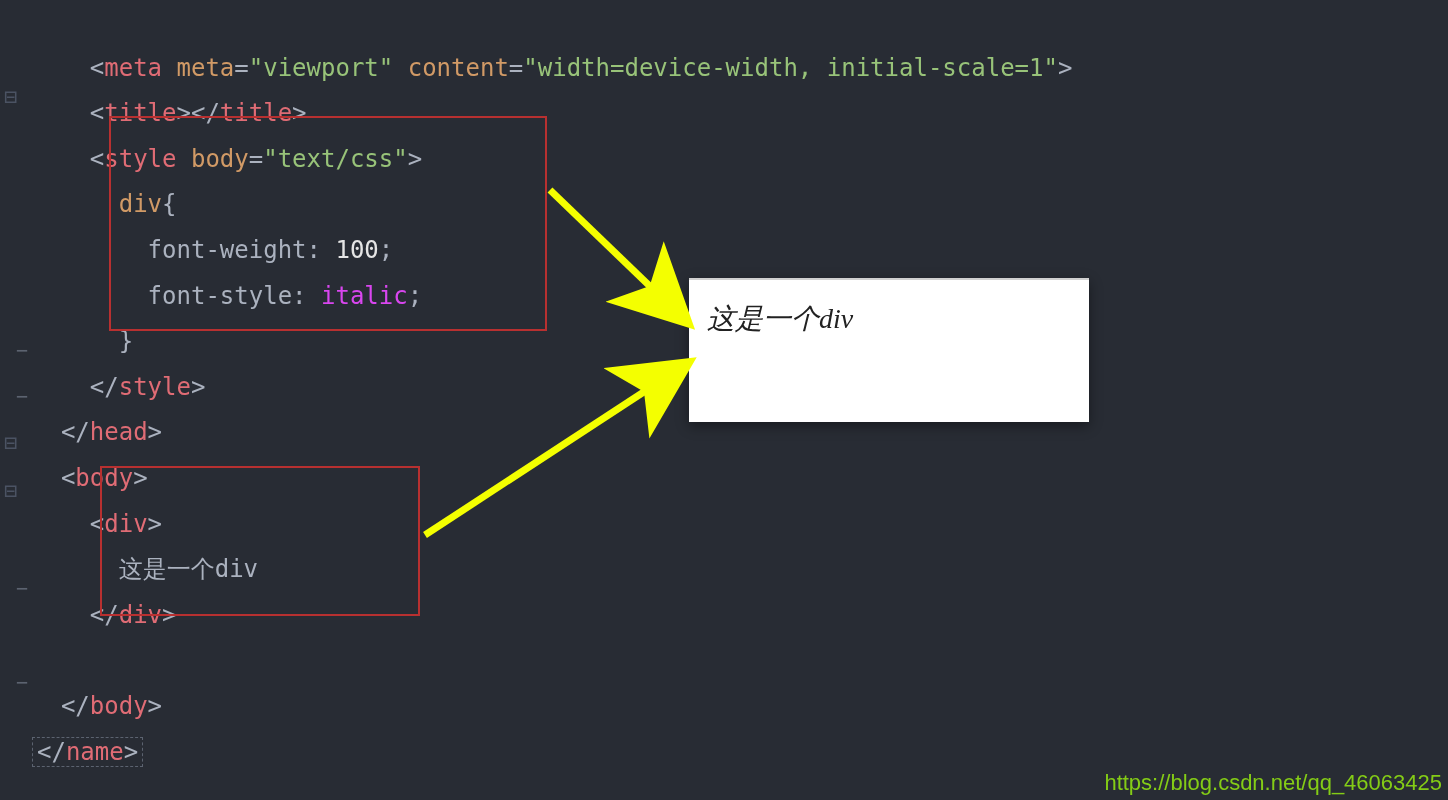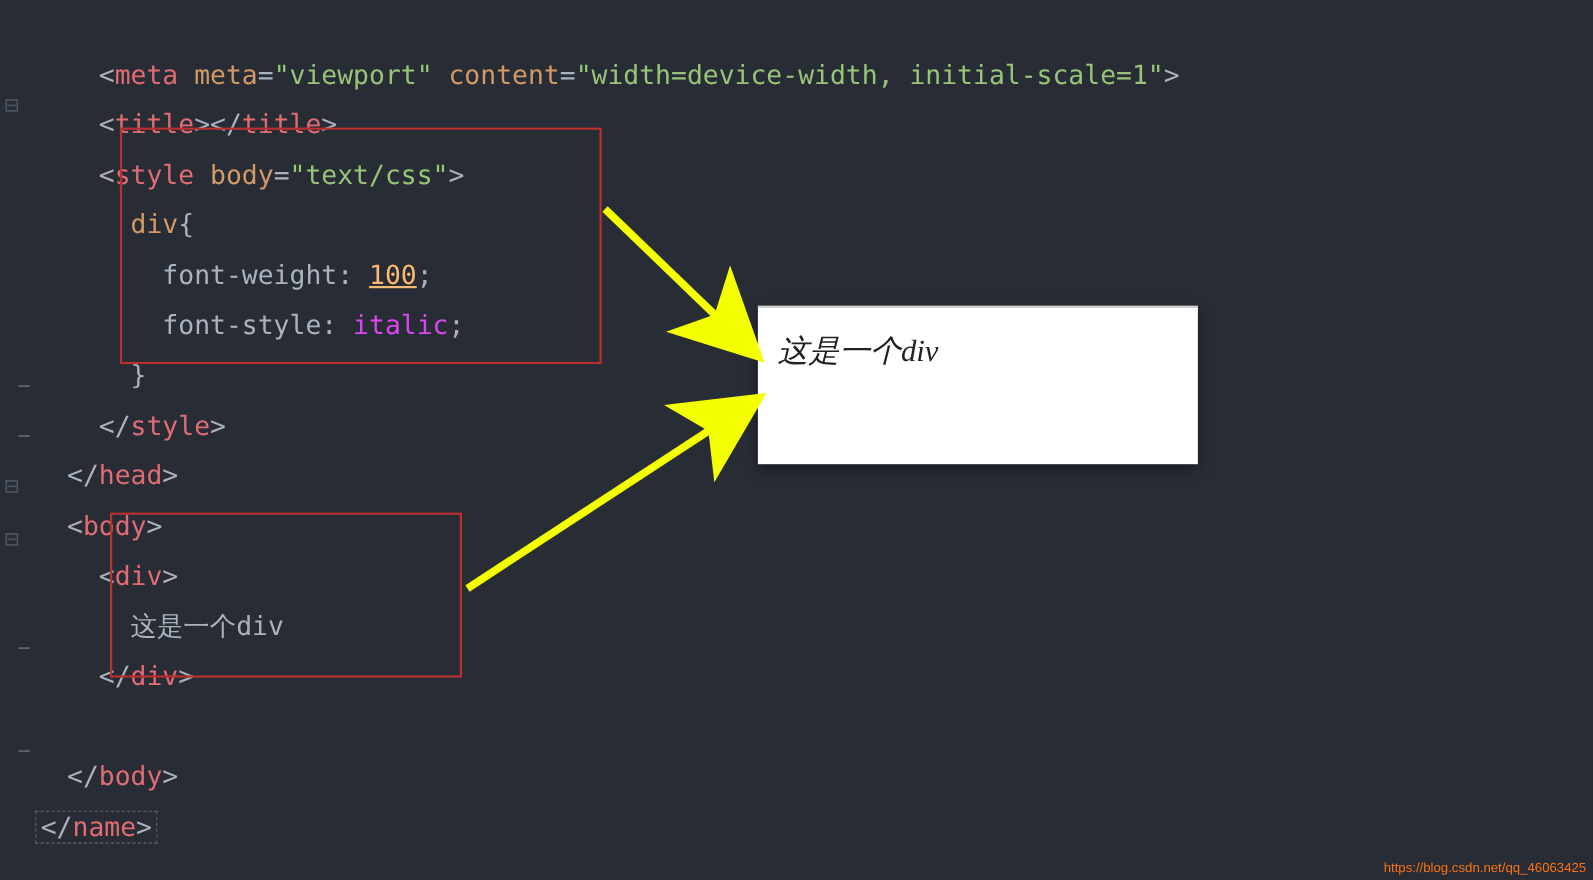--- a/index.html
+++ b/index.html
@@ -34,21 +34,21 @@
     left: 0;
     font-size: 22px;
     color: #4b5363;
   }
   .tag-bracket { color: #abb2bf; }
   .tag-name { color: #e06c75; text-align: right; }
   .attr-name { color: #d19a66; }
   .attr-value { color: #98c379; }
   .css-selector { color: #d19a66; }
   .css-prop { color: #abb2bf; margin-top: 44px; }
-  .css-num { color: #fdba74; text-decoration: underline; }
+  .css-num { color: #e5e5e5; }
   .css-val { color: #d946ef; }
   .plain { color: #abb2bf; }
   .box1 {
     position: absolute;
     border: 2px solid #b83030;
     pointer-events: none;
   }
   .preview-box {
     position: absolute;
     background: #ffffff;
@@ -64,22 +64,22 @@
     font-size: 28px;
   }
   .arrow {
     position: absolute;
     pointer-events: none;
   }
   .watermark {
     position: absolute;
     right: 6px;
     bottom: 4px;
-    color: #f97316;
-    font-size: 12px;
+    color: #84cc16;
+    font-size: 22px;
     font-family: Arial, sans-serif;
   }
   .collapse-dash {
     position: absolute;
     color: #5c6370;
     font-size: 20px;
   }
   .closing-html-box {
     border: 1px dashed #5c6370;
     padding: 0 4px;

